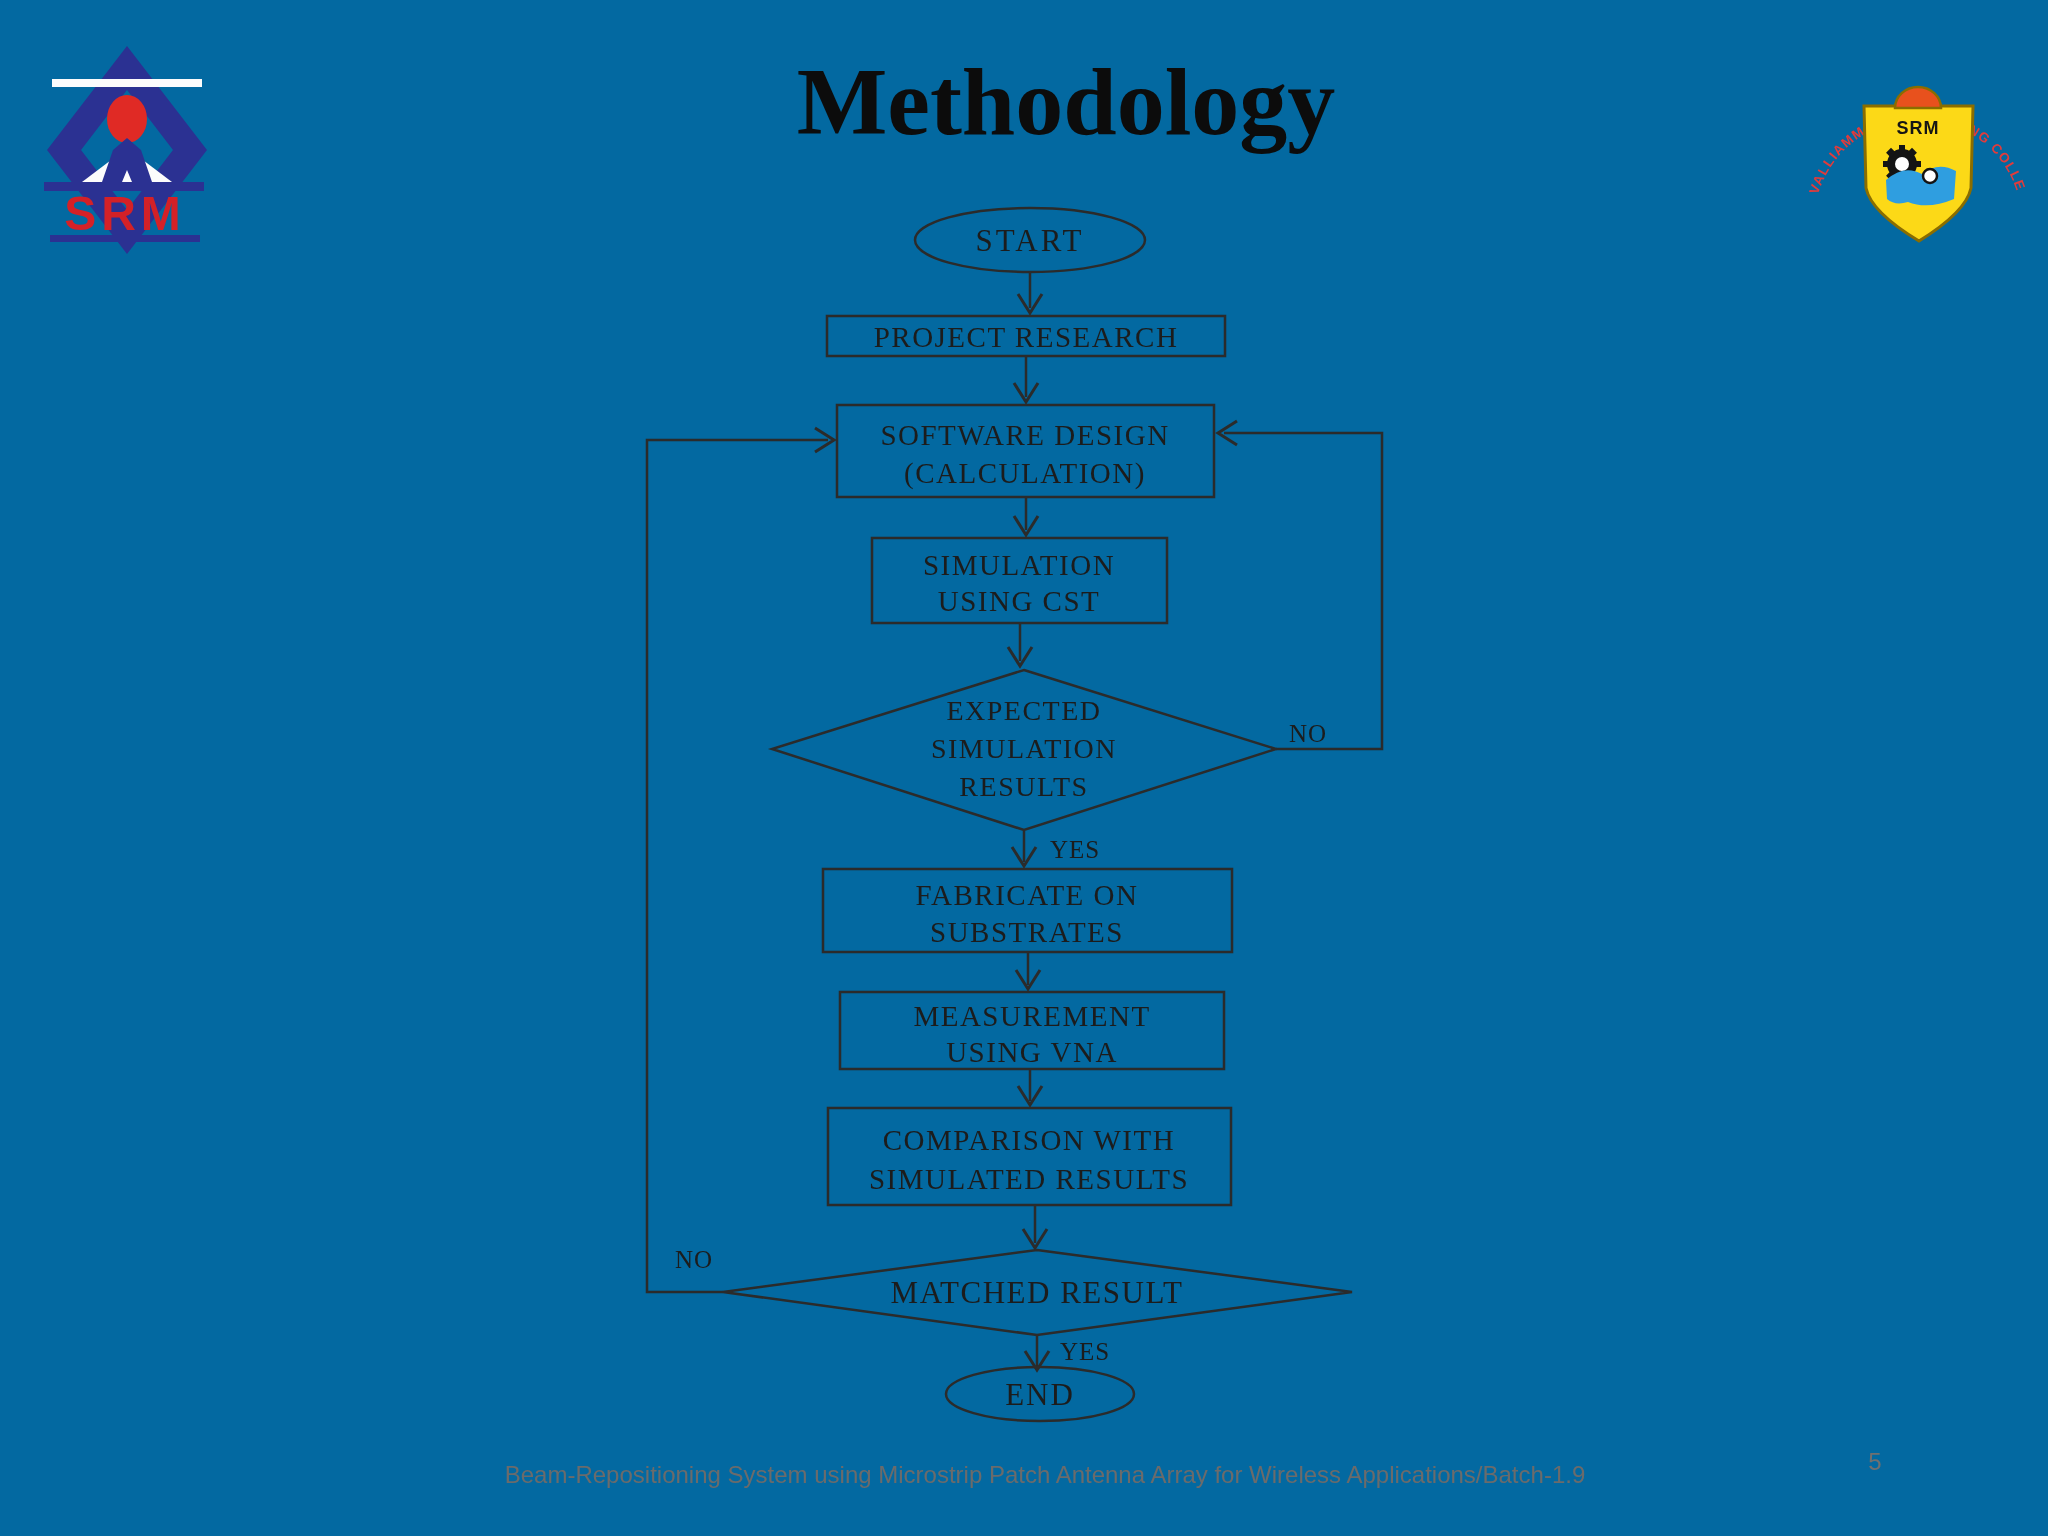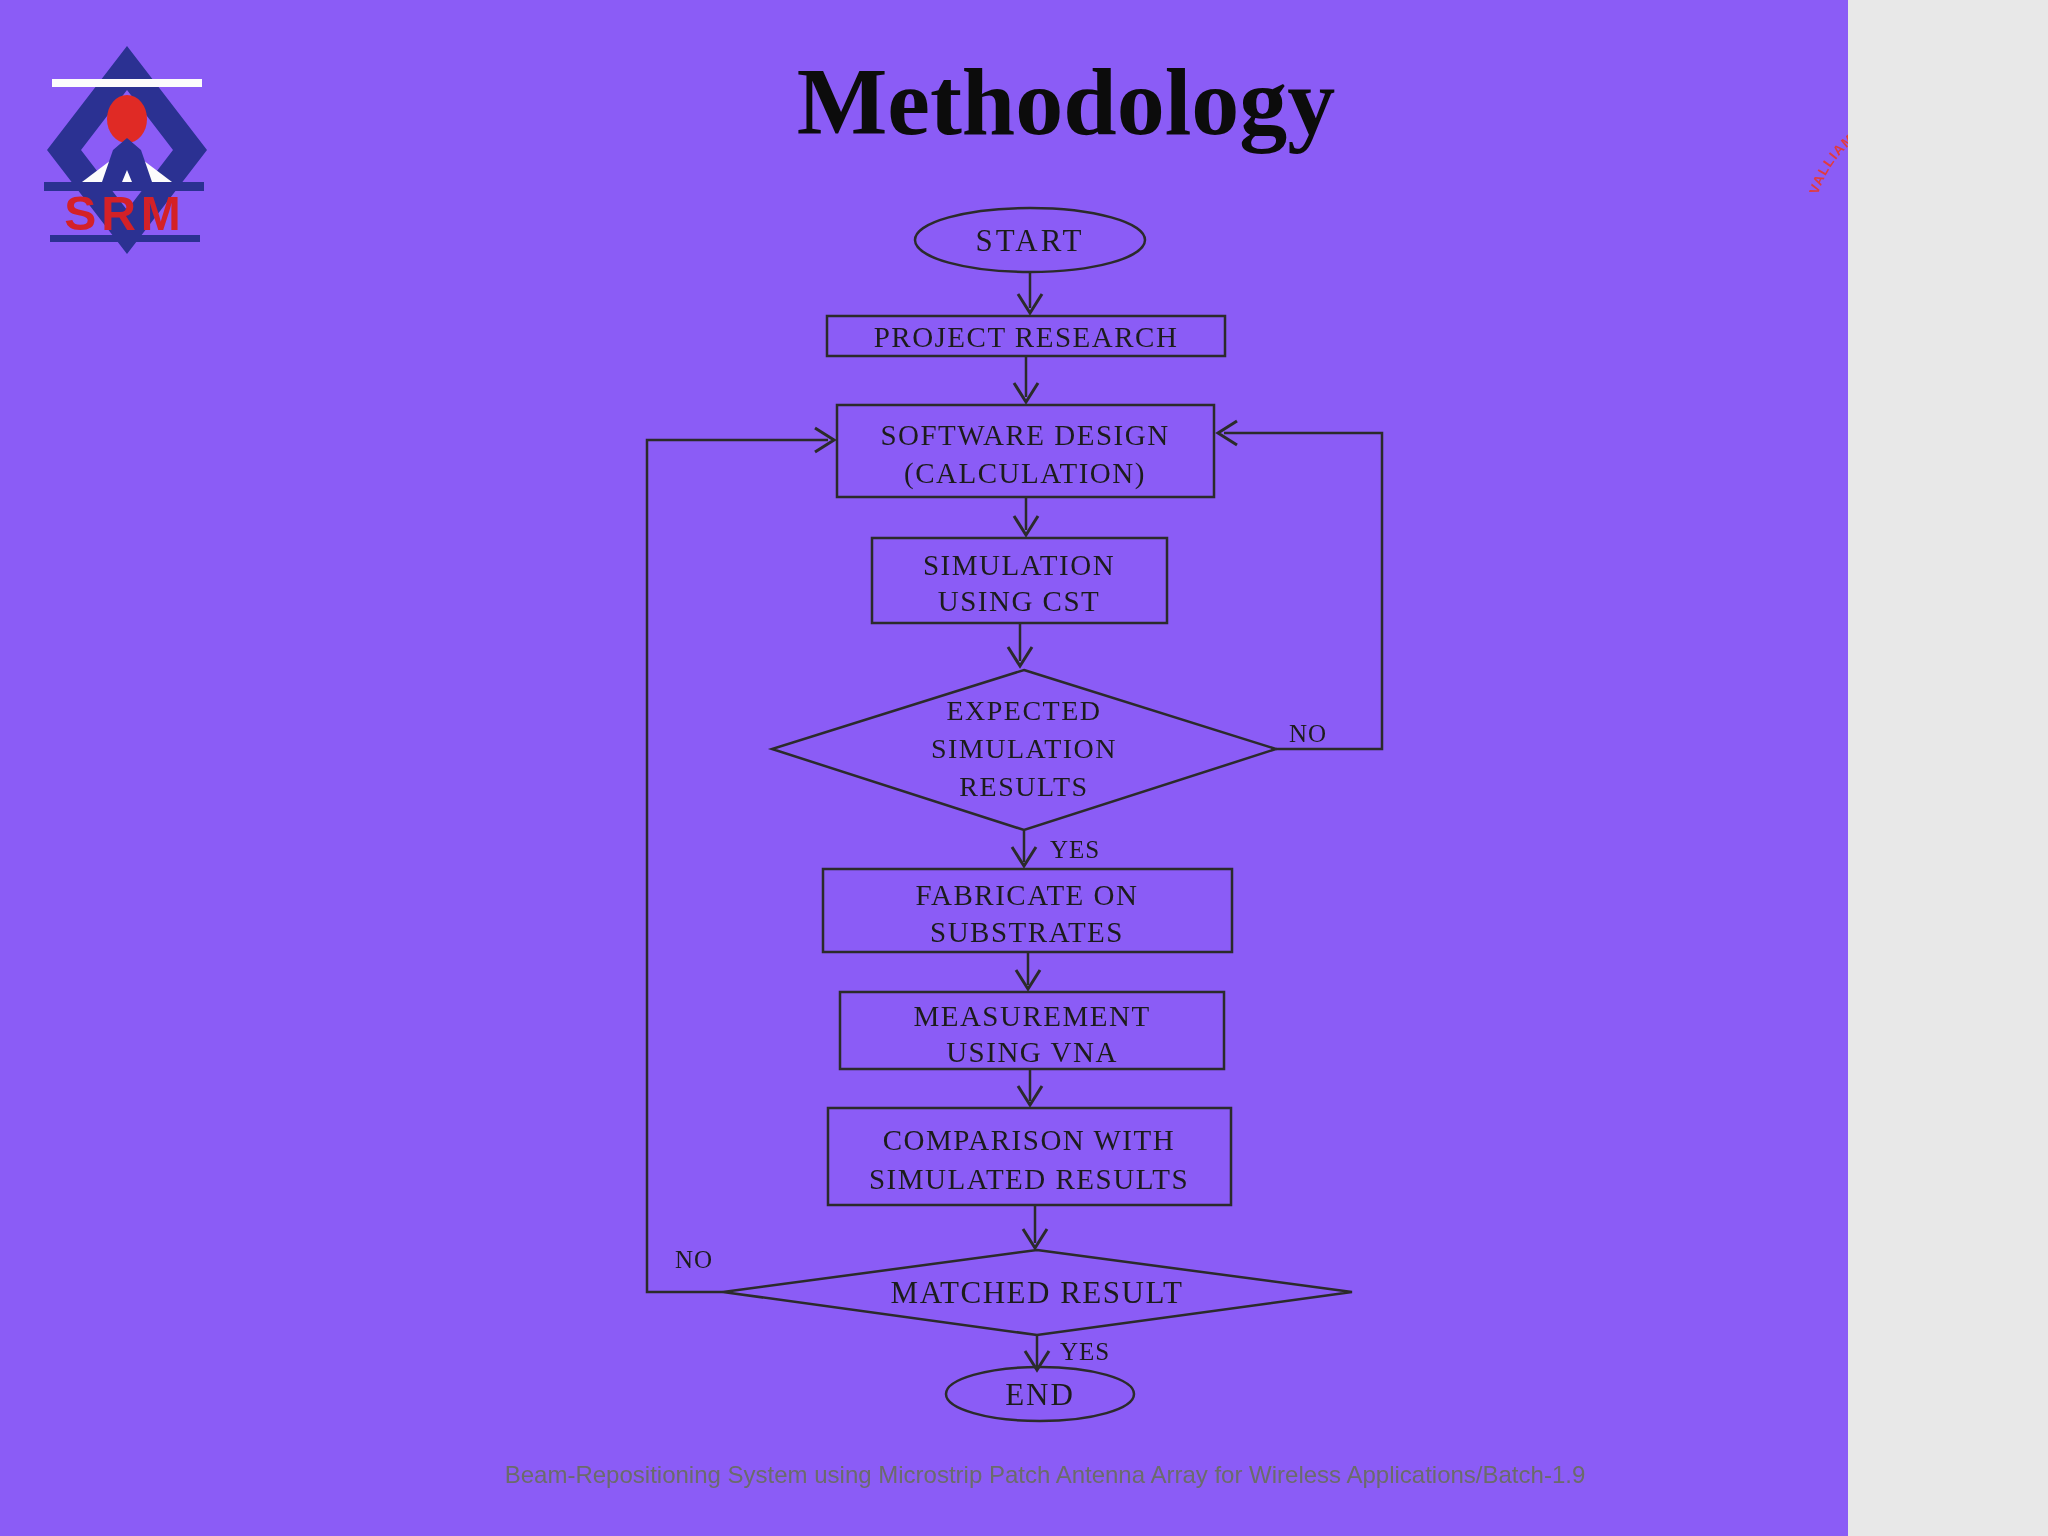--- a/index.html
+++ b/index.html
@@ -1,19 +1,19 @@
 <!DOCTYPE html>
 <html><head>
 <meta charset="utf-8">
 <style>
   html,body{margin:0;padding:0;background:#e8e8e8;}
   #slide{
     position:relative;
-    width:1848px;height:1536px;
-    background:#8b5cf6;
+    width:2048px;height:1536px;
+    background:#0369a1;
     overflow:hidden;
     font-family:"Liberation Serif","DejaVu Serif",serif;
   }
   svg{position:absolute;left:0;top:0;}
   .stroke{stroke:#2b2b2b;stroke-width:2.5;fill:none;}
   .head{stroke:#2b2b2b;stroke-width:3;fill:none;stroke-linejoin:miter;}
   .node-label{
     font-family:"Liberation Serif","DejaVu Serif",serif;
     fill:#1c1c1c;font-size:29px;letter-spacing:1.5px;
     text-anchor:middle;

